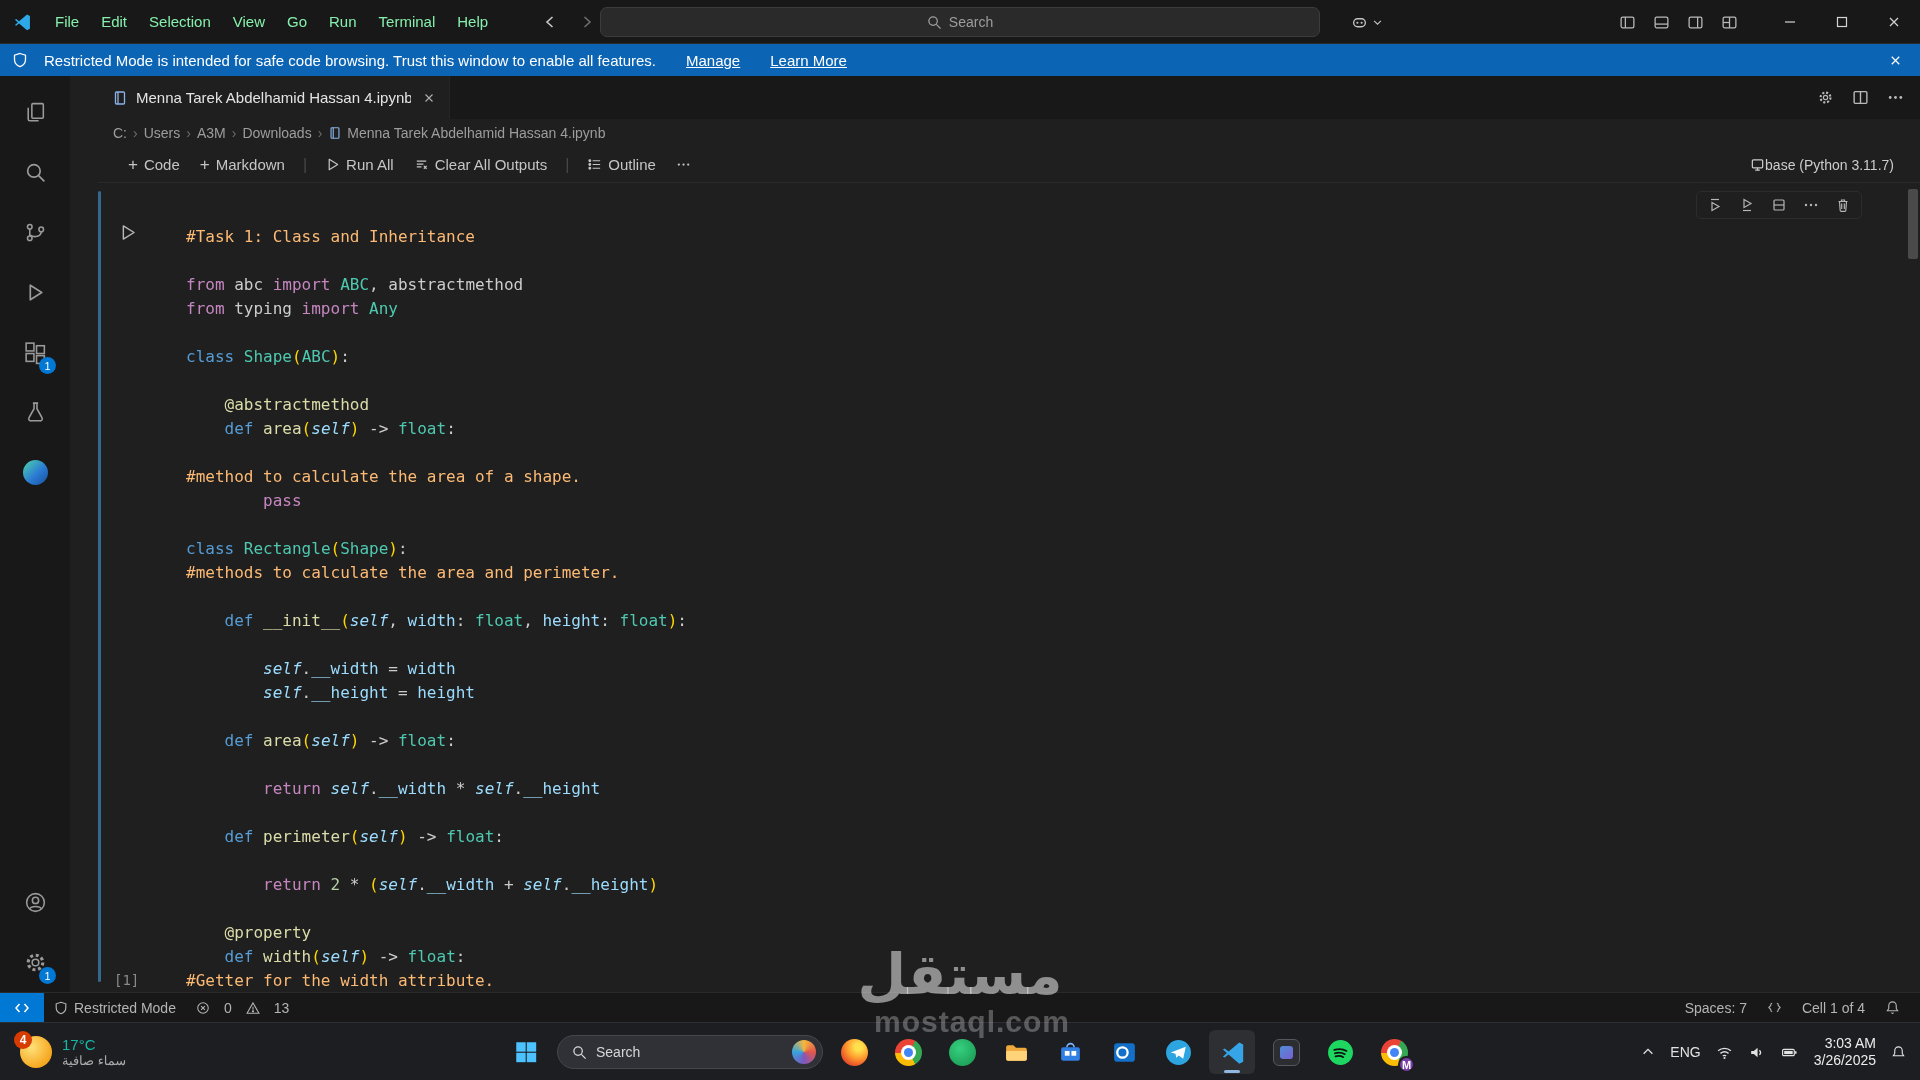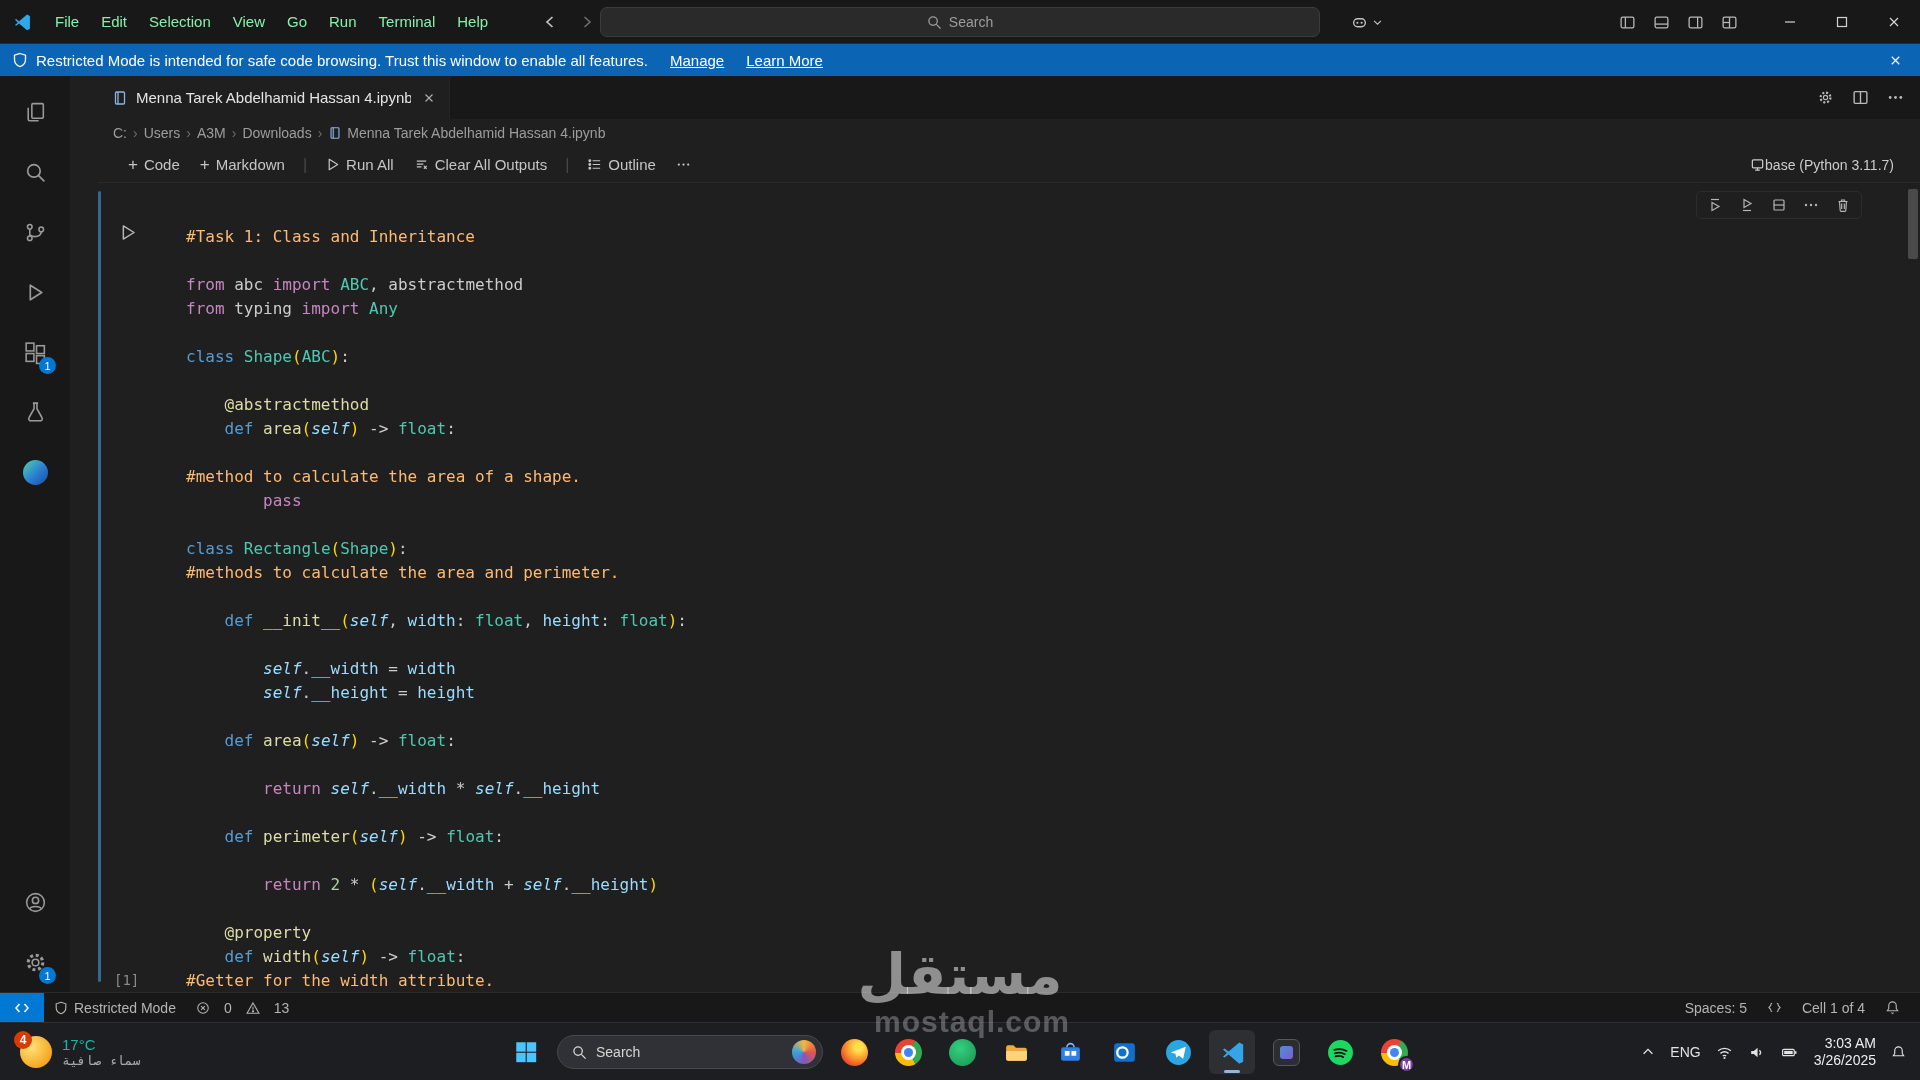--- a/index.html
+++ b/index.html
@@ -19,21 +19,21 @@
   .search-box { position:absolute; left:50%; top:7px; transform:translateX(-50%);
     width:720px; height:30px; background:#2a2a2a; border:1px solid #3c3c3c; border-radius:7px;
     display:flex; align-items:center; justify-content:center; gap:7px; color:#9d9d9d; font-size:14px; }
   .copilot { position:absolute; left:1345px; top:8px; height:28px; display:flex; align-items:center; gap:4px; color:#c3c3c3; padding:0 6px; border-radius:5px; }
   .tb-right { position:absolute; right:0; top:0; height:44px; display:flex; align-items:center; }
   .layout-icons { display:flex; gap:17px; margin-right:26px; color:#b9b9b9; }
   .win-controls { display:flex; height:44px; }
   .win-btn { width:52px; height:44px; display:flex; align-items:center; justify-content:center; color:#d4d4d4; }
 
   
-  .banner { height:32px; background:#0c64b5; color:#ffffff; display:flex; align-items:center; gap:8px; padding:0 12px; font-size:15px; }
+  .banner { height:32px; background:#0c64b5; color:#ffffff; display:flex; align-items:center; gap:16px; padding:0 12px; font-size:15px; }
   .banner .blink { color:#ffffff; text-decoration:underline; margin-left:14px; cursor:pointer; white-space:nowrap; }
   .banner-spacer { flex:1; }
   .banner-close { width:26px; height:26px; display:flex; align-items:center; justify-content:center; color:#fff; border-radius:4px; }
 
   
   .workbench { display:flex; height:916px; }
   .activitybar { width:70px; background:#181818; display:flex; flex-direction:column; align-items:center; padding-top:6px; }
   .ab-item { position:relative; width:70px; height:60px; display:flex; align-items:center; justify-content:center; color:#9a9a9a; }
   .ab-spacer { flex:1; }
   .ab-badge { position:absolute; right:14px; bottom:8px; min-width:17px; height:17px; border-radius:9px; background:#0078d4; color:#fff;
@@ -87,21 +87,21 @@
   .sb-problems span { margin-right:8px; }
 
   
   .taskbar { position:relative; height:58px; background:#1d1e22; border-top:1px solid #2e2f33; }
   .weather { position:absolute; left:12px; top:0; height:58px; display:flex; align-items:center; gap:10px; padding:0 8px; }
   .weather-icon { position:relative; width:32px; height:32px; border-radius:50%;
     background:radial-gradient(circle at 35% 35%, #ffe27a, #f6a821 70%, #e8891a); }
   .weather-badge { position:absolute; left:-6px; top:-5px; min-width:18px; height:18px; border-radius:9px; background:#d83b01; color:#fff;
     font-size:12px; display:flex; align-items:center; justify-content:center; font-weight:bold; padding:0 3px; }
   .weather-temp { font-size:15px; color:#14b8a6; }
-  .weather-desc { font-size:13px; color:#a9a9a9; font-family:Liberation Mono, monospace; }
+  .weather-desc { font-size:13px; color:#a9a9a9; font-family:Liberation Sans, sans-serif; }
   .tb-center { position:absolute; left:50%; top:0; transform:translateX(-50%); height:58px; display:flex; align-items:center; gap:8px; }
   .tb-app { position:relative; width:46px; height:44px; border-radius:6px; display:flex; align-items:center; justify-content:center; }
   .tb-app.active { background:rgba(255,255,255,.08); }
   .tb-app.active::after { content:""; position:absolute; bottom:1px; left:50%; transform:translateX(-50%);
     width:16px; height:3px; border-radius:2px; background:#8fb8e0; }
   .tb-search { height:34px; width:266px; border-radius:17px; background:#2f3137; border:1px solid #45474d;
     display:flex; align-items:center; gap:9px; padding:0 6px 0 14px; color:#d6d6d6; font-size:14px; }
   .tb-search .spacer { flex:1; }
   .tb-search-img { width:24px; height:24px; border-radius:50%;
     background:conic-gradient(#f6b73c,#e2574c,#7d57c1,#35a4dc,#f6b73c); }
@@ -489,21 +489,21 @@
       <svg width="14" height="14" viewBox="0 0 16 16" fill="none" stroke="currentColor" stroke-width="1.2">
           <path d="M8 2.2 14.8 14H1.2Z"></path>
           <line x1="8" y1="6.5" x2="8" y2="10"></line>
           <circle cx="8" cy="11.8" r="0.7" fill="currentColor"></circle>
         </svg>
     </span>
     <span>13</span>
   </div>
   <div class="sb-right">
     <div class="sb-item">
-        <span>Spaces: 5</span>
+        <span>Spaces: 7</span>
       </div>
     <div class="sb-item">
       <svg width="15" height="15" viewBox="0 0 16 16" fill="none" stroke="currentColor" stroke-width="1.2">
           <path d="M5.5 3.5c-1.5 0-1.5 1-1.5 2s-1.5 1.5-2 2.5c.5 1 2 1.5 2 2.5s0 2 1.5 2M10.5 3.5c1.5 0 1.5 1 1.5 2s1.5 1.5 2 2.5c-.5 1-2 1.5-2 2.5s0 2-1.5 2"></path>
         </svg>
     </div>
     <div class="sb-item">
         <span>Cell 1 of 4</span>
       </div>
     <div class="sb-item">

